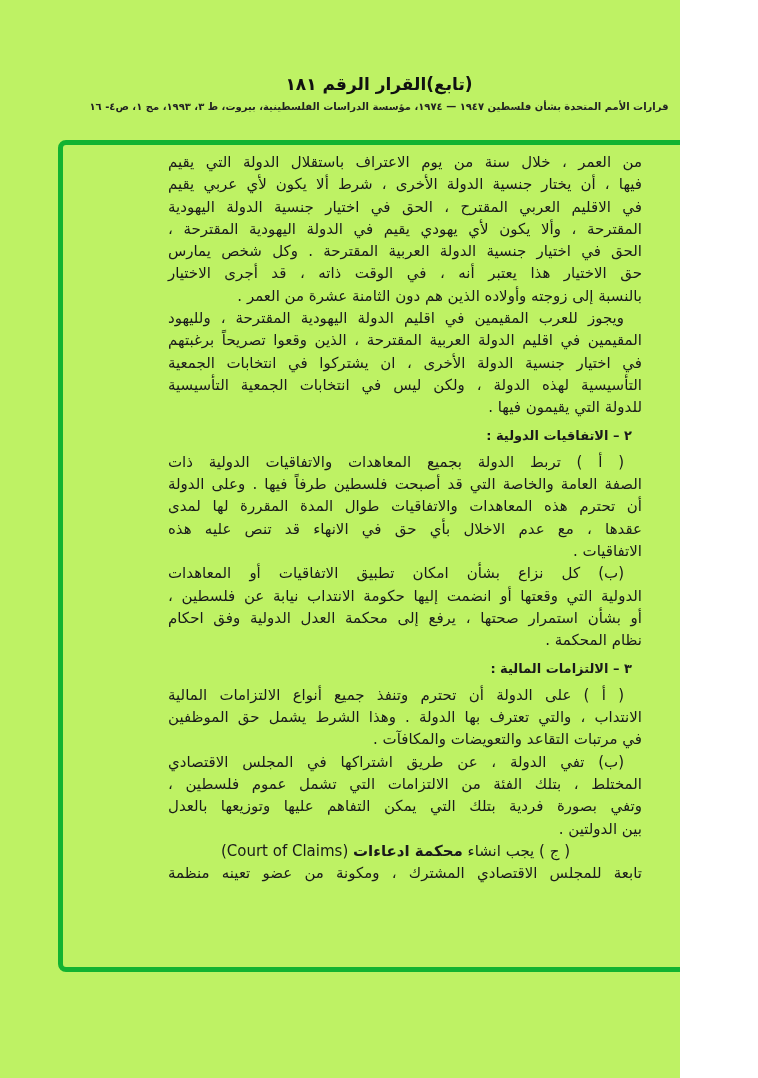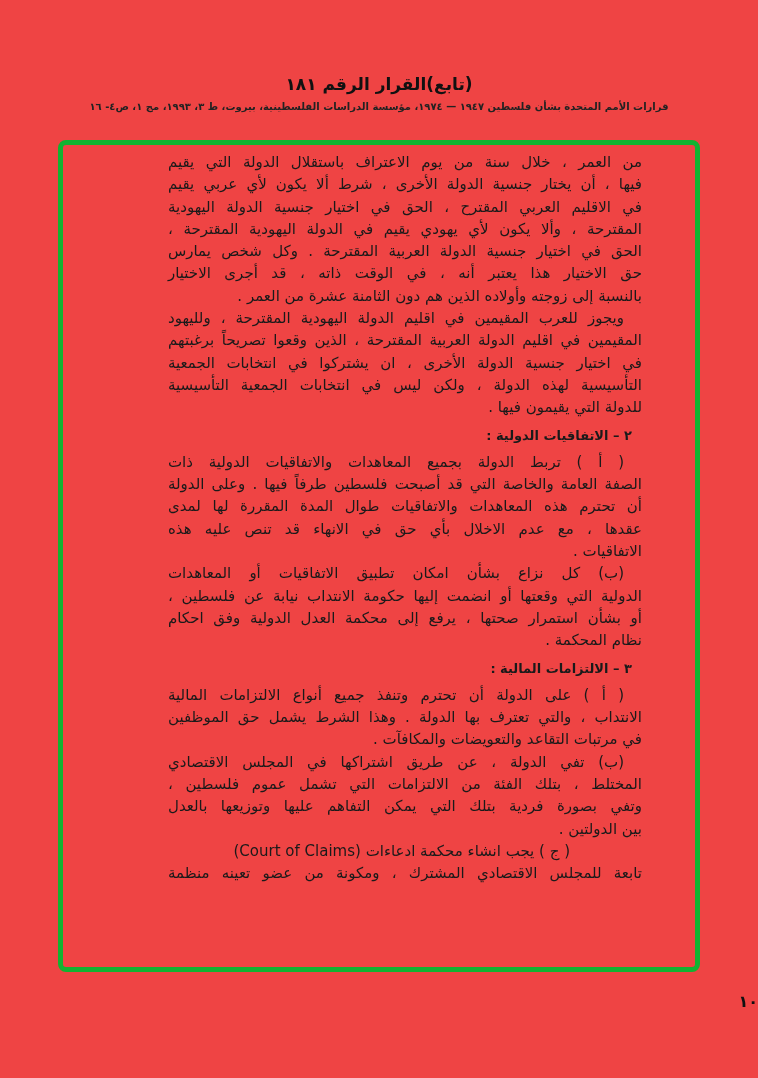--- a/index.html
+++ b/index.html
@@ -3,23 +3,23 @@
 <meta charset="utf-8">
 <style>
   html, body {
     margin: 0;
     padding: 0;
     background: #ffffff;
     font-family: "DejaVu Sans", sans-serif;
   }
   .page {
     position: relative;
-    width: 758px;
+    width: 680px;
     height: 1078px;
-    background: #ef4444;
+    background: #bef264;
     overflow: hidden;
   }
   .header {
     position: absolute;
     top: 74px;
     left: 0;
     width: 758px;
     text-align: center;
     direction: rtl;
   }
@@ -65,21 +65,21 @@
     text-justify: inter-word;
   }
   .line.ind  { padding-right: 18px; }
   .line.ind2 { padding-right: 72px; }
   .line.heading {
     font-weight: bold;
     font-size: 13px;
     margin: 6px 0 4px 0;
     padding-right: 10px;
   }
-  .bold { font-weight: normal; }
+  .bold { font-weight: bold; }
   .footer {
     position: absolute;
     top: 992px;
     left: 0;
     width: 758px;
     text-align: right;
   }
   .page-number {
     font-size: 16px;
     font-weight: bold;

